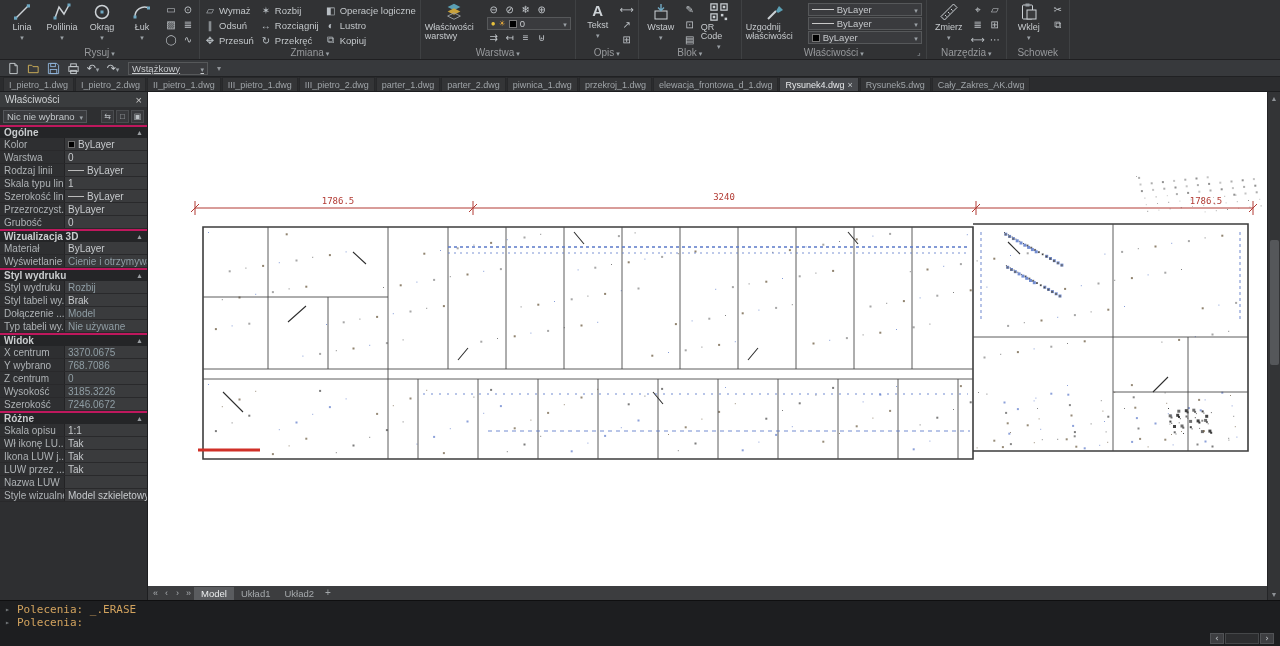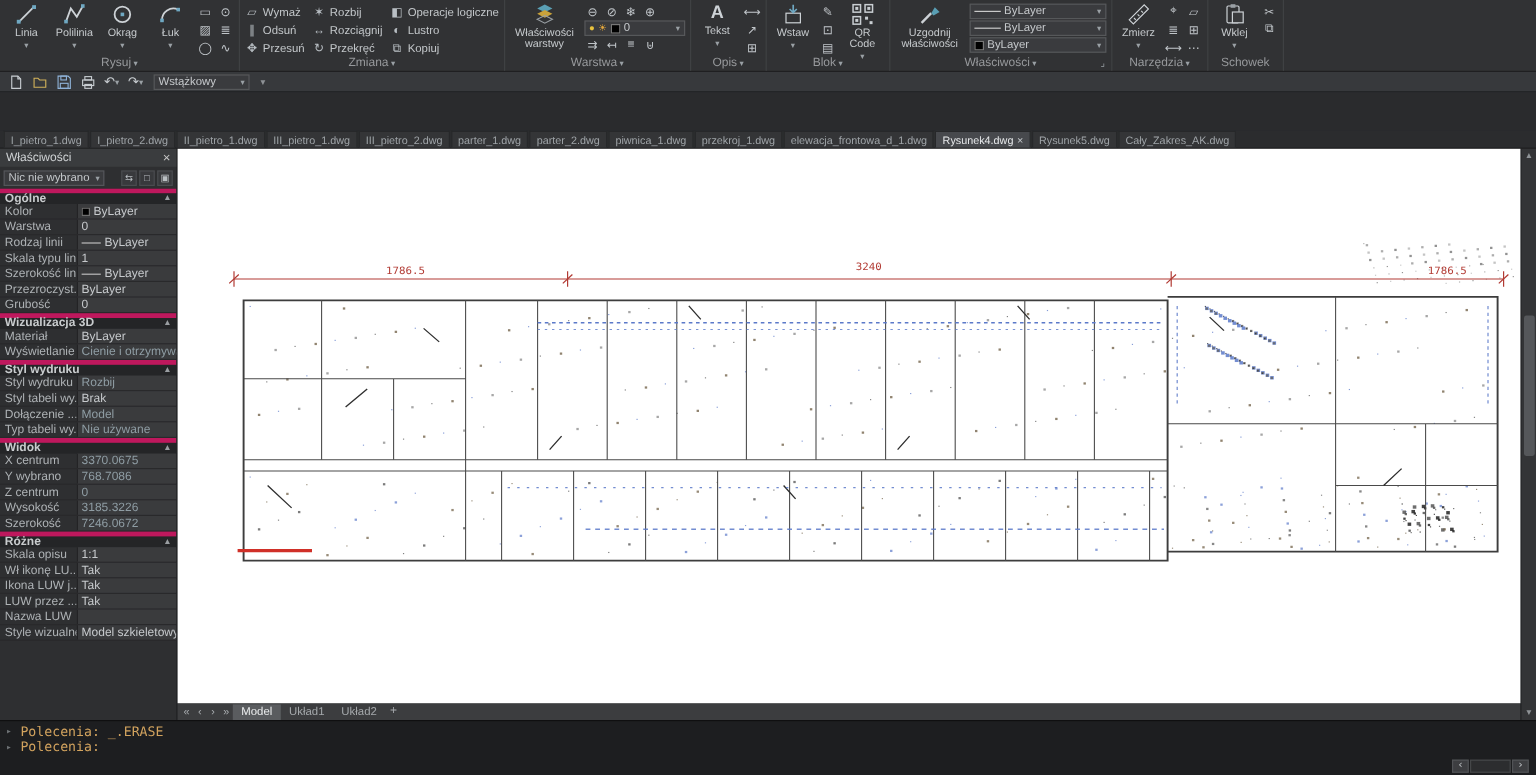--- a/index.html
+++ b/index.html
@@ -8,21 +8,21 @@
   .app{width:1280px;height:646px;display:flex;flex-direction:column;overflow:hidden;}
 
   
   .ribbon{height:60px;min-height:60px;background:#313234;display:flex;border-bottom:1px solid #1f1f21;}
   .panel{display:flex;flex-direction:column;padding:1px 4px 0 4px;border-right:1px solid #3f4143;}
   .panel-body{height:45px;display:flex;gap:4px;align-items:flex-start;}
   .panel-label{height:12px;font-size:10px;color:#97999c;display:flex;align-items:flex-end;justify-content:center;gap:2px;position:relative;}
   .bigbtn{width:36px;height:44px;display:flex;flex-direction:column;align-items:center;background:none;border:none;color:#c6cacd;font-family:"Liberation Sans",sans-serif;font-size:9px;padding-top:1px;cursor:default;}
   .bigbtn.wide{width:58px;}
   .bicon{width:20px;height:20px;flex:none;}
-  .blabel{line-height:9px;text-align:center;margin-top:1px;}
+  .blabel{line-height:9px;text-align:left;margin-top:1px;}
   .bigA{font-size:15px;font-weight:bold;color:#cdd2d6;line-height:18px;}
   .dd{font-style:normal;}
   .dd::after{content:"▾";font-size:7px;color:#9aa0a5;}
   .sicon{width:14px;height:13px;display:inline-flex;align-items:center;justify-content:center;font-size:10px;color:#c0c5c9;cursor:default;}
   .smallgrid{display:grid;grid-template-rows:repeat(3,14px);grid-auto-flow:column;gap:1px 3px;margin-top:2px;}
   .smallgrid.g2{grid-template-rows:repeat(2,14px);}
   .ztools{display:grid;grid-template-rows:repeat(3,14px);grid-auto-flow:column;gap:1px 6px;margin-top:2px;}
   .zitem{display:flex;align-items:center;gap:3px;font-size:9.5px;color:#c3c7ca;white-space:nowrap;height:14px;cursor:default;}
   .zg{width:12px;text-align:center;font-size:10px;color:#b9bfc4;}
   .vcol{display:flex;flex-direction:column;gap:1px;margin-top:2px;}
@@ -34,38 +34,38 @@
   .lineglyph{width:22px;height:0;border-top:1.6px solid #c9c9c9;}
   .swatch{width:8px;height:8px;background:#000;border:1px solid #777;flex:none;}
   .bulb{color:#e7c13d;font-size:8px;}
   .sun{color:#e0a53c;font-size:8px;}
   .launcher{position:absolute;right:1px;bottom:1px;font-size:8px;color:#9aa0a5;}
 
   
   .qat{height:17px;min-height:17px;background:#37393c;display:flex;align-items:center;gap:2px;padding:0 4px;border-bottom:1px solid #202123;}
   .qicon{width:18px;height:15px;display:inline-flex;align-items:center;justify-content:center;color:#c9ced2;font-size:11px;cursor:default;}
   .qicon svg{width:13px;height:13px;}
-  .workspace{width:80px;margin-left:4px;}
+  .workspace{width:80px;margin-left:4px;text-decoration:underline;}
 
   
-  .doctabs{height:15px;min-height:15px;background:#2b2c2e;display:flex;align-items:flex-start;gap:1px;padding-left:3px;border-bottom:1px solid #1c1d1f;margin-top:32px;}
+  .doctabs{height:15px;min-height:15px;background:#2b2c2e;display:flex;align-items:flex-start;gap:1px;padding-left:3px;border-bottom:1px solid #1c1d1f;}
   .dtab{height:14px;background:#343537;color:#9fa4a8;font-size:9px;display:flex;align-items:center;gap:3px;padding:0 5px;border:1px solid #27282a;border-bottom:none;white-space:nowrap;cursor:default;}
   .dtab.active{background:#47494d;color:#e6e8ea;}
   .tabx{color:#c3c7ca;font-size:9px;}
 
   
   .main{flex:1;display:flex;min-height:0;}
   .palette{width:148px;min-width:148px;background:#2e2f31;border-right:1px solid #1d1e20;display:flex;flex-direction:column;font-size:10px;}
   .pal-title{height:15px;min-height:15px;background:#3a3c3e;display:flex;align-items:center;justify-content:space-between;padding:0 5px;color:#cfd2d4;}
   .pal-close{color:#c9c9c9;font-size:11px;cursor:default;}
   .pal-toolbar{height:18px;min-height:18px;display:flex;align-items:center;gap:14px;padding:2px 3px;}
   .pal-combo{flex:1;height:13px;background:#3a3b3e;border:1px solid #54565a;display:flex;align-items:center;justify-content:space-between;padding:0 3px;color:#c3c7ca;font-size:9.5px;}
   .pal-tbtn{width:13px;height:13px;display:inline-flex;align-items:center;justify-content:center;color:#b9bec2;border:1px solid #4a4c4f;background:#38393c;font-size:8px;cursor:default;}
   .pal-body{flex:1;overflow:hidden;}
-  .sec-h{height:13px;background:#242527;display:flex;align-items:center;justify-content:space-between;padding:0 4px;color:#c9ccce;font-weight:bold;border-top:4px solid #be185d;cursor:default;}
+  .sec-h{height:13px;background:#242527;display:flex;align-items:center;justify-content:space-between;padding:0 4px;color:#c9ccce;font-weight:bold;border-top:2px solid #be185d;cursor:default;}
   .sec-arrow{font-size:7px;color:#9a9ea2;font-weight:normal;}
   .prow{height:13px;display:flex;border-bottom:1px solid #29292b;}
   .prow .pl{width:64px;min-width:64px;display:flex;align-items:center;padding-left:4px;color:#aeb2b5;overflow:hidden;white-space:nowrap;}
   .prow .pv{flex:1;display:flex;align-items:center;gap:3px;background:#3a3b3d;border-left:1px solid #232325;padding:0 3px;color:#c7cacd;overflow:hidden;white-space:nowrap;cursor:default;}
   .prow .pv.muted{color:#8f9da4;}
   .vswatch{width:7px;height:7px;min-width:7px;background:#000;border:1px solid #6e6e6e;}
   .vline{width:16px;min-width:16px;border-top:1.4px solid #bbb;}
 
   .canvas-col{flex:1;display:flex;flex-direction:column;min-width:0;justify-content:flex-end;}
   .canvas{flex:1;position:relative;background:#fff;cursor:crosshair;}

